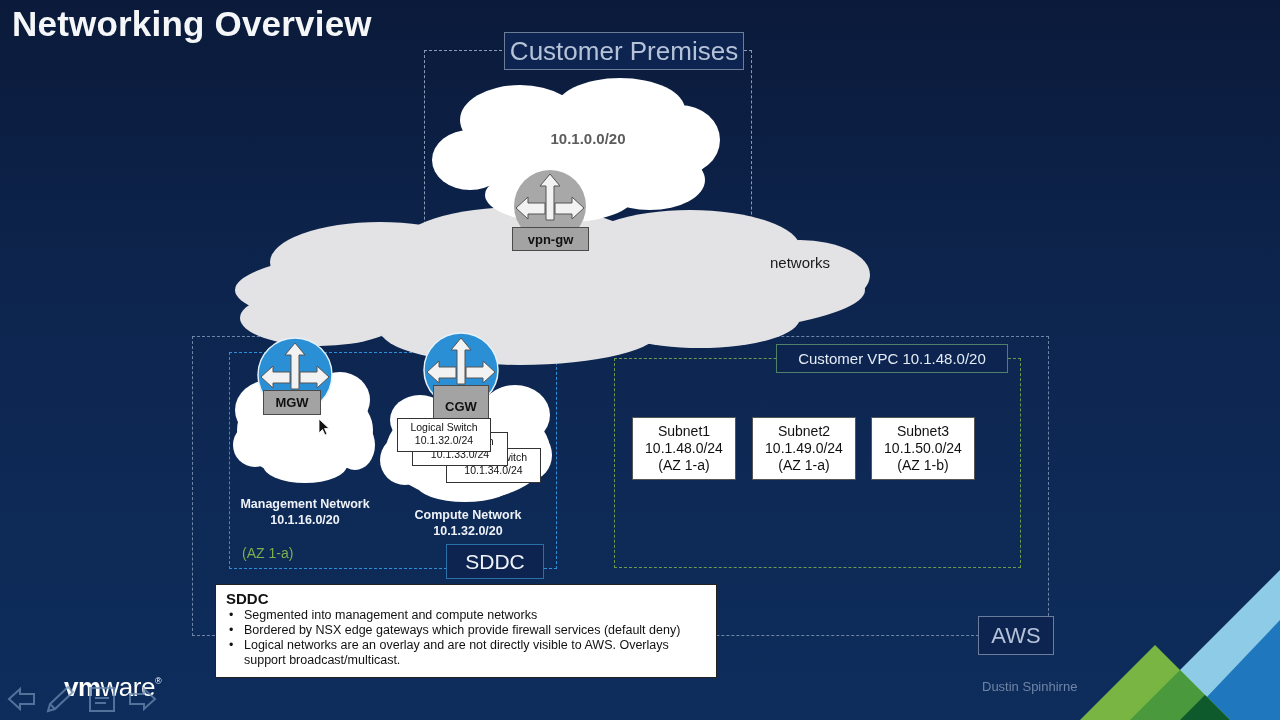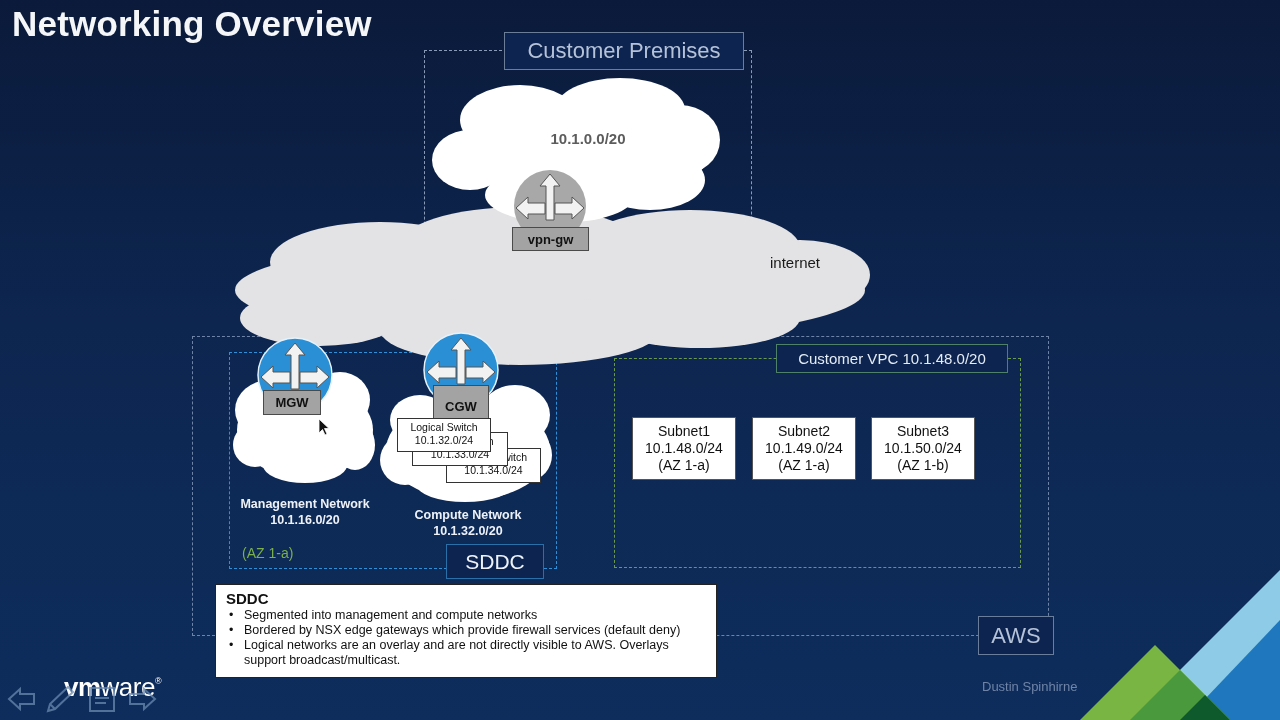--- a/index.html
+++ b/index.html
@@ -21,21 +21,21 @@
   .premises-box { left: 424px; top: 50px; width: 328px; height: 210px; border-color: #8a9bb8; }
   .aws-box { left: 192px; top: 336px; width: 857px; height: 300px; border-color: #6f85a8; }
   .sddc-box { left: 229px; top: 352px; width: 328px; height: 217px; border-color: #2f8fd8; }
   .vpc-box { left: 614px; top: 358px; width: 407px; height: 210px; border-color: #6b9a4e; }
 
   .label-box {
     position: absolute; background: #0d2450; border: 1.5px solid;
     display: flex; align-items: center; justify-content: center;
     white-space: nowrap;
   }
-  .premises-label { left: 504px; top: 32px; width: 240px; height: 38px; border-color: #6c7d98; color: #b5c2d8; font-size: 22px; }
+  .premises-label { left: 504px; top: 32px; width: 240px; height: 38px; border-color: #6c7d98; color: #b5c2d8; font-size: 26px; }
   .vpc-label { left: 776px; top: 344px; width: 232px; height: 29px; border-color: #4f8068; color: #e4ecf4; font-size: 15px; }
   .sddc-label { left: 446px; top: 544px; width: 98px; height: 35px; border-color: #2b6fa8; color: #eef3f9; font-size: 21px; }
   .aws-label { left: 978px; top: 616px; width: 76px; height: 39px; border-color: #6a7d9a; color: #b5c2d8; font-size: 22px; }
 
   svg.layer { position: absolute; left: 0; top: 0; }
 
   .cloud-text { position: absolute; text-align: center; font-weight: bold; }
   .premises-net { left: 520px; top: 130px; width: 136px; color: #5c5c5c; font-size: 15px; }
   .internet-text { left: 770px; top: 254px; color: #1a1a1a; font-size: 15px; font-weight: normal; }
 
@@ -171,21 +171,21 @@
 </svg>
 
 <div class="abs title">Networking Overview</div>
 
 <div class="label-box premises-label">Customer Premises</div>
 <div class="label-box vpc-label">Customer VPC 10.1.48.0/20</div>
 <div class="label-box sddc-label">SDDC</div>
 <div class="label-box aws-label">AWS</div>
 
 <div class="cloud-text premises-net">10.1.0.0/20</div>
-<div class="cloud-text internet-text">internet</div>
+<div class="cloud-text internet-text">networks</div>
 
 <div class="gw-label vpn-label">vpn-gw</div>
 <div class="gw-label mgw-label">MGW</div>
 <div class="gw-label cgw-label">CGW</div>
 
 <div class="ls-box ls3">
   <div>Logical Switch</div>
   <div>10.1.34.0/24</div>
 </div>
 <div class="ls-box ls2">

